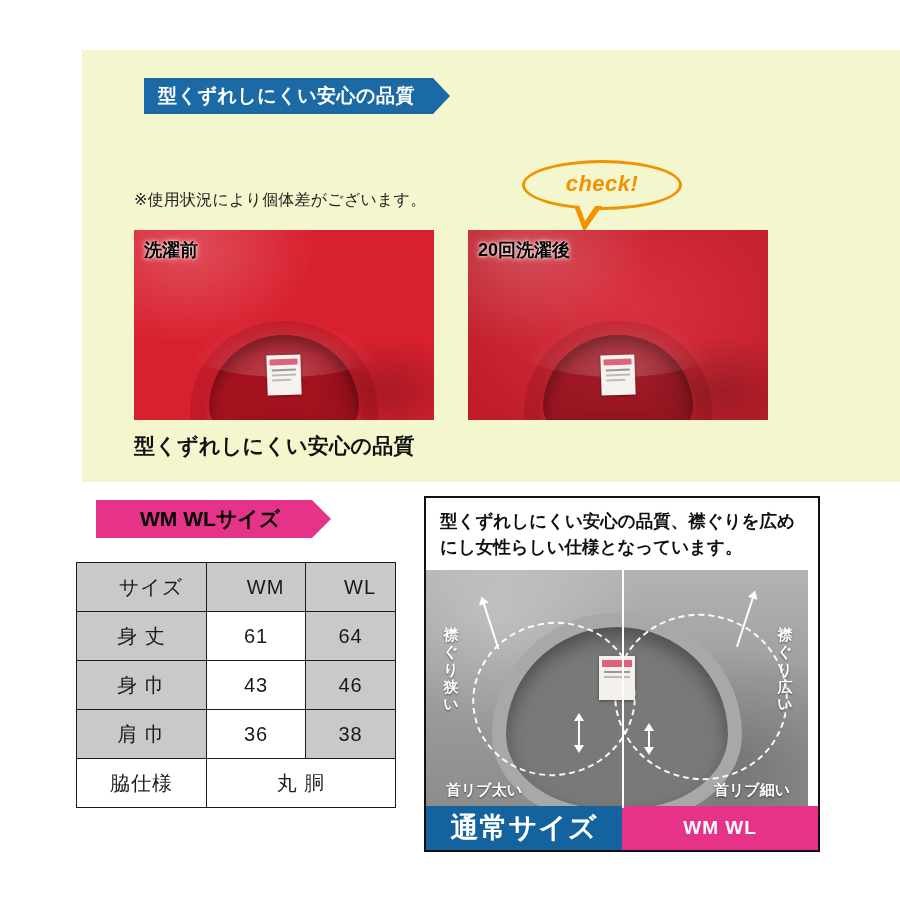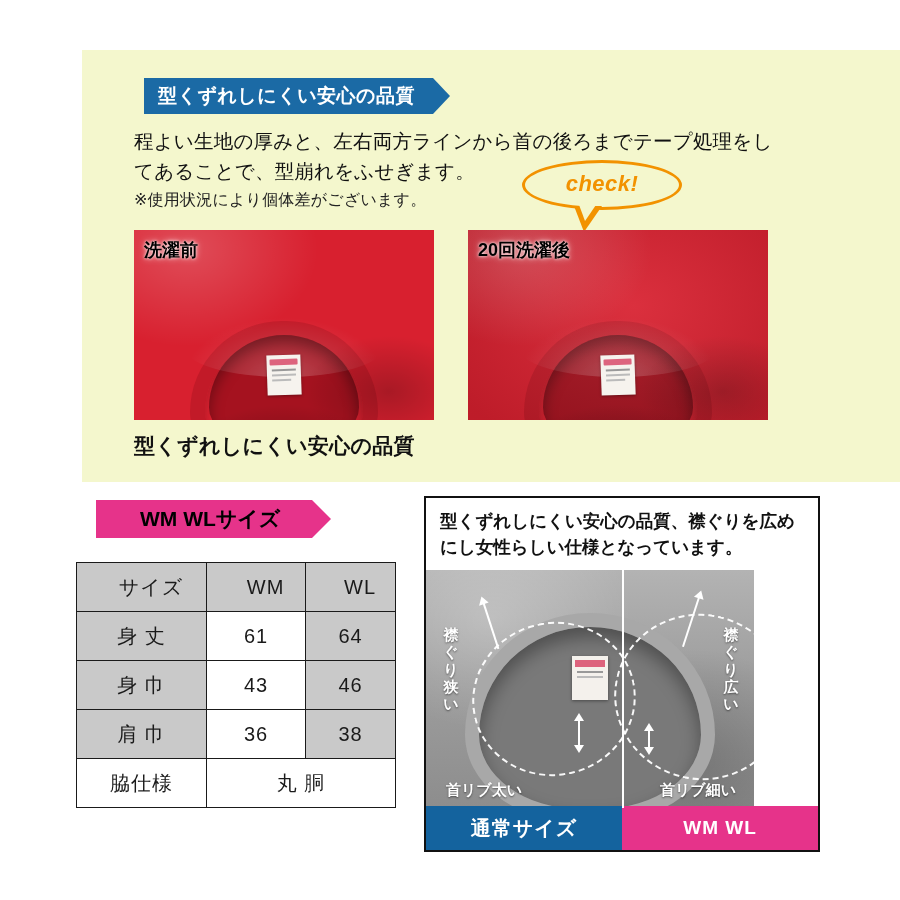--- a/index.html
+++ b/index.html
@@ -324,21 +324,21 @@
     font-size: 17.5px;
     line-height: 1.5;
     font-weight: bold;
     color: #111;
     z-index: 6;
   }
   .neck-photo {
     position: absolute;
     left: 0;
     top: 72px;
-    width: 328px;
+    width: 382px;
     height: 238px;
     background: linear-gradient(180deg,#b3b3b3 0%, #9e9e9e 45%, #8d8d8d 100%);
     overflow: hidden;
   }
   .neck-photo .tex {
     position: absolute;
     inset: 0;
     background:
       radial-gradient(ellipse 200px 160px at 20% 20%, rgba(255,255,255,.25), rgba(255,255,255,0) 70%),
       radial-gradient(ellipse 200px 160px at 80% 80%, rgba(0,0,0,.20), rgba(0,0,0,0) 70%);
@@ -478,21 +478,21 @@
     left: 0;
     bottom: 0;
     width: 392px;
     height: 44px;
     display: flex;
   }
   .banner-blue {
     flex: 1;
     background: #14639e;
     color: #fff;
-    font-size: 20px;
+    font-size: 28px;
     font-weight: bold;
     display: flex;
     align-items: center;
     justify-content: center;
     letter-spacing: 1px;
   }
   .banner-pink {
     flex: 1;
     background: #e6338a;
     color: #fff;
@@ -506,21 +506,20 @@
 </style>
 </head>
 <body>
 
 <div class="page">
 
   <div class="top-panel">
 
     <div class="ribbon">型くずれしにくい安心の品質</div>
 
-    <div class="top-desc">程よい生地の厚みと、左右両方ラインから首の後ろまでテープ処理をしてあることで、型崩れをふせぎます。</div>
     <div class="top-note">※使用状況により個体差がございます。</div>
 
     <div class="check-bubble">
       <div class="oval"></div>
       <div class="tail"></div>
       <div class="tail-inner"></div>
       <div class="txt">check!</div>
     </div>
 
     <div class="photo photo-left">

